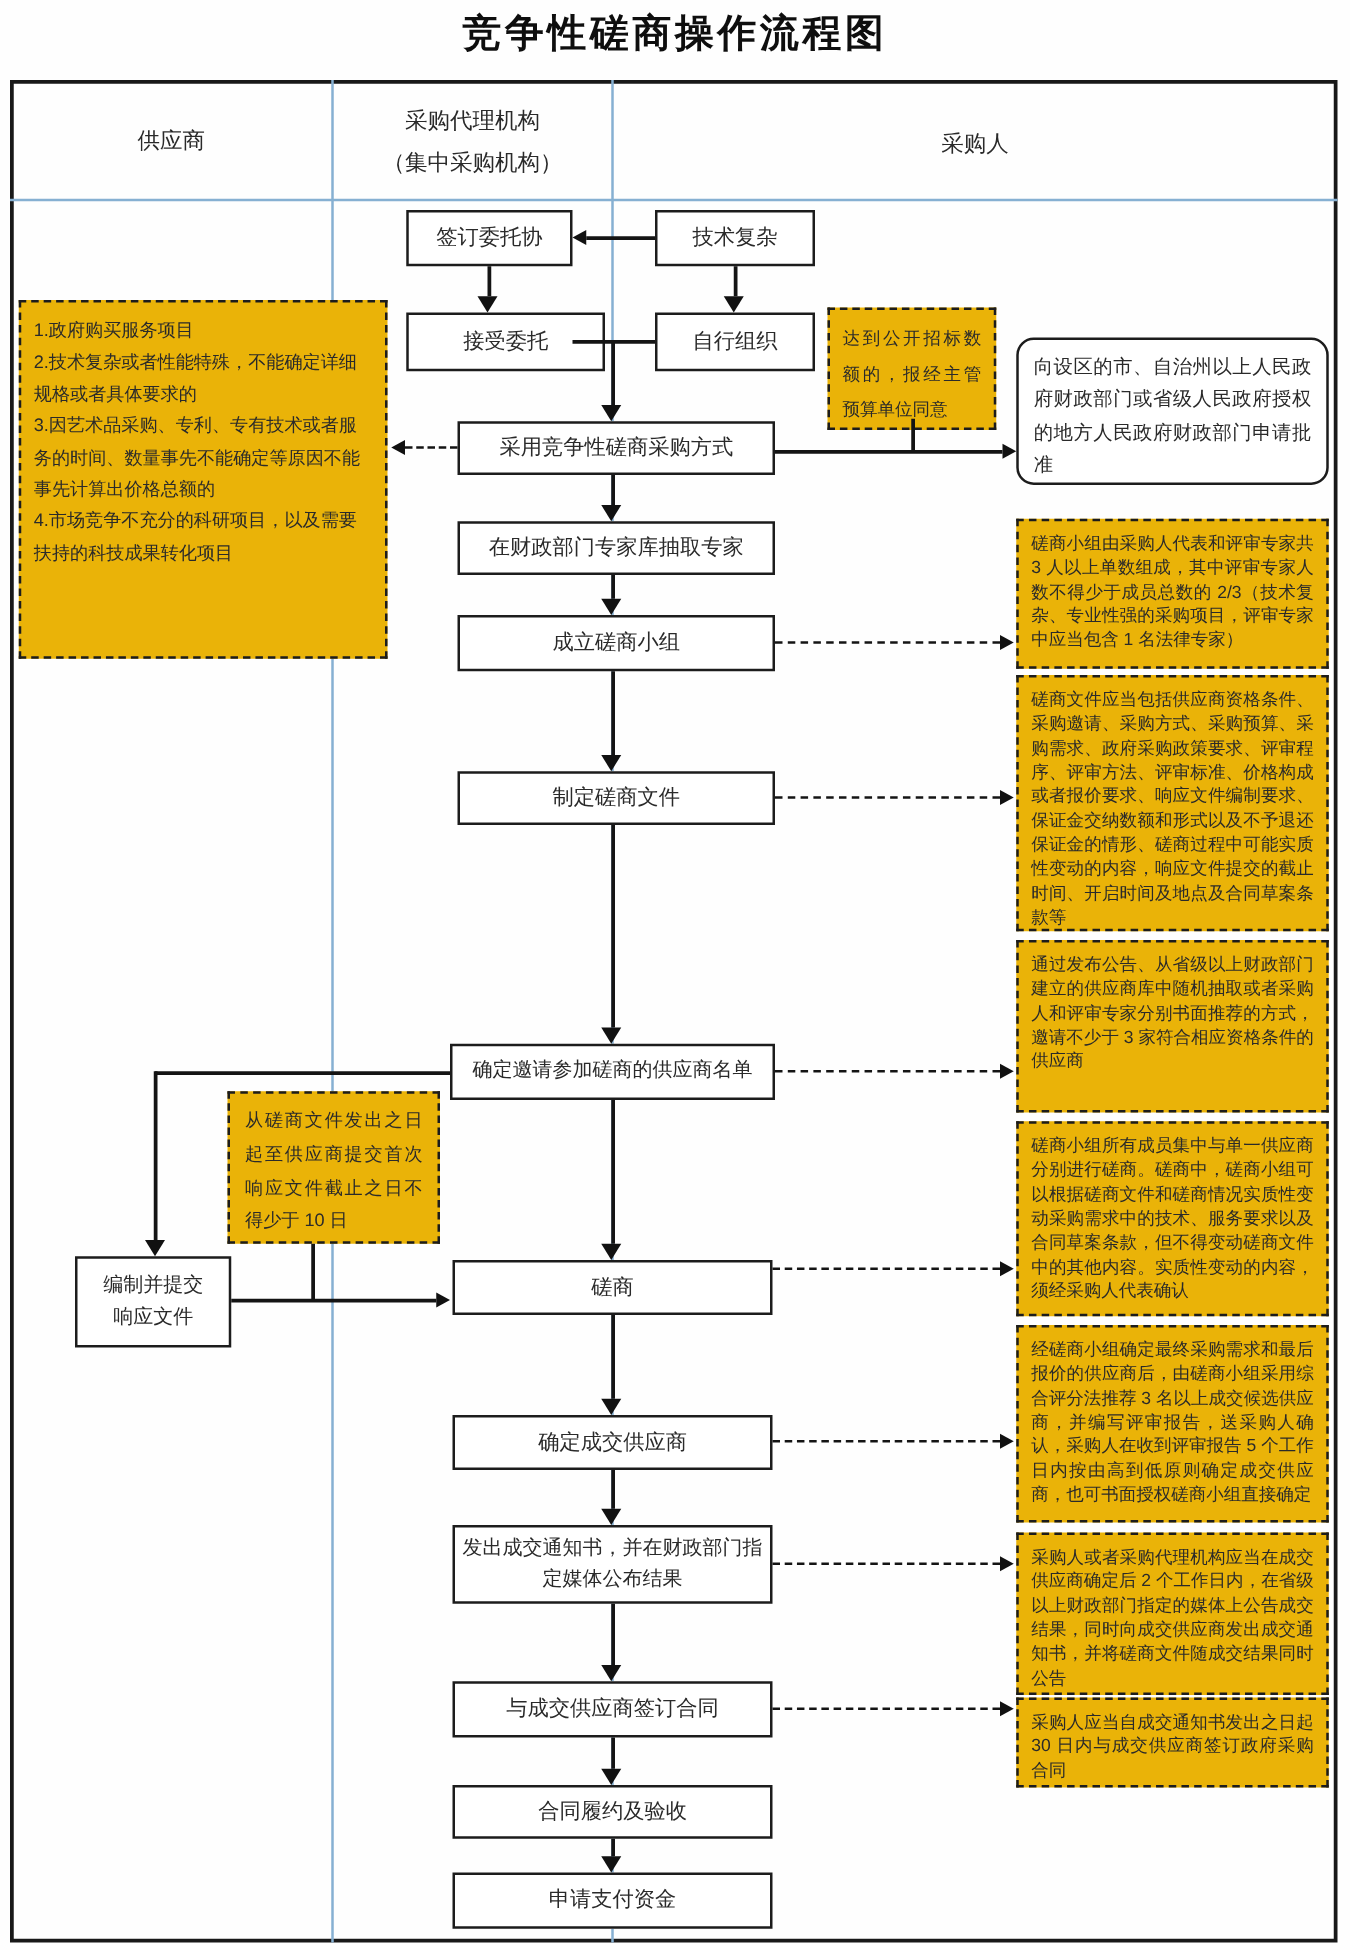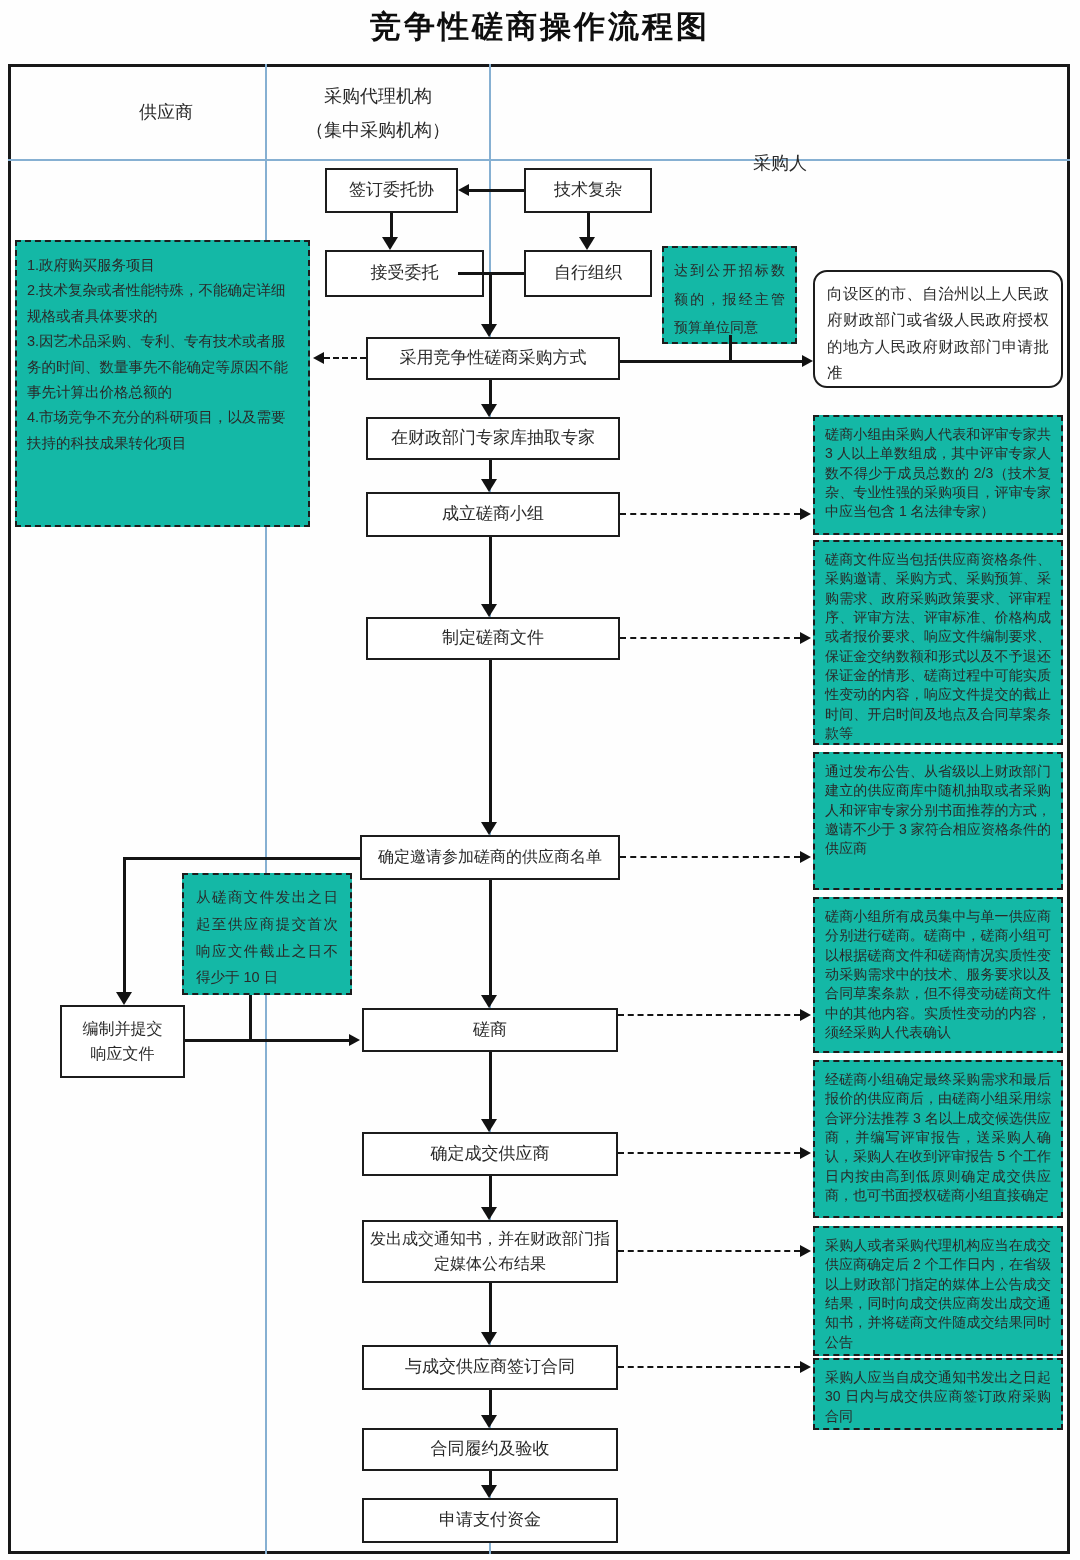--- a/index.html
+++ b/index.html
@@ -16,21 +16,21 @@
   .blueh { position:absolute; height:2px; background:#86b0d2; }
 
   .colhead { position:absolute; text-align:center; font-size:18px; color:#2a2a2a; }
   .colhead .l2 { display:block; margin-top:10px; }
 
   .fbox { position:absolute; box-sizing:border-box; border:2px solid #1c1c1c; background:#fff;
           display:flex; flex-direction:column; align-items:center; justify-content:center;
           text-align:center; font-size:17px; color:#2a2a2a; line-height:1.55; padding:2px 6px; }
   .fbox.small { font-size:16px; }
 
-  .dbox { position:absolute; box-sizing:border-box; border:2px dashed #1c1c1c; background:#14b8a6;
+  .dbox { position:absolute; box-sizing:border-box; border:2px dashed #1c1c1c; background:#eab308;
           font-size:14px; color:#2a2a2a; line-height:1.38; padding:8px 10px; text-align:justify; }
   .sbox { position:absolute; box-sizing:border-box; border:2px solid #1c1c1c; background:#fff;
           font-size:15.5px; color:#2a2a2a; line-height:1.7; padding:9px 12px; text-align:justify; }
 
   .reasons { font-size:14.5px; line-height:1.75; padding:11px 10px; text-align:left; }
   .reasons div { margin:0; }
   .deadline { font-size:14.5px; line-height:1.85; padding:9px 12px; }
   .quota { font-size:14px; line-height:2.05; padding:8px 10px; }
 
   .vline { position:absolute; width:2.5px; background:#141414; }
@@ -47,26 +47,26 @@
 
 <div class="canvas">
 
   <div class="title">竞争性磋商操作流程图</div>
 
   <div class="frame"></div>
   <div class="bluev" style="left:265px; top:64px; height:1490px;"></div>
   <div class="bluev" style="left:489px; top:64px; height:1490px;"></div>
   <div class="blueh" style="left:8px; top:159px; width:1062px;"></div>
 
-  <div class="colhead" style="left:8px; top:100px; width:258px;padding-left:29px;">供应商</div>
+  <div class="colhead" style="left:8px; top:100px; width:258px;">供应商</div>
   <div class="colhead" style="left:266px; top:84px; width:224px;">
     <span>采购代理机构</span>
     <span class="l2">（集中采购机构）</span>
   </div>
-  <div class="colhead" style="left:490px; top:103px; width:580px;margin-top:48px;">采购人</div>
+  <div class="colhead" style="left:490px; top:103px; width:580px;">采购人</div>
 
   <div class="fbox" style="left:325px; top:168px; width:133px; height:45px;">签订委托协</div>
   <div class="fbox" style="left:524px; top:168px; width:128px; height:45px;">技术复杂</div>
   <div class="fbox" style="left:325px; top:250px; width:159px; height:47px;">接受委托</div>
   <div class="fbox" style="left:524px; top:250px; width:128px; height:47px;">自行组织</div>
 
   <div class="fbox" style="left:366px; top:337px; width:254px; height:43px;">采用竞争性磋商采购方式</div>
   <div class="fbox" style="left:366px; top:417px; width:254px; height:43px;">在财政部门专家库抽取专家</div>
   <div class="fbox" style="left:366px; top:492px; width:254px; height:45px;">成立磋商小组</div>
   <div class="fbox" style="left:366px; top:617px; width:254px; height:43px;">制定磋商文件</div>

